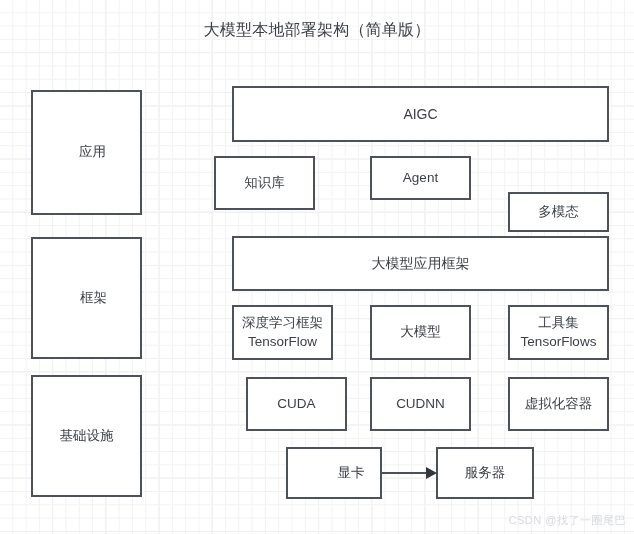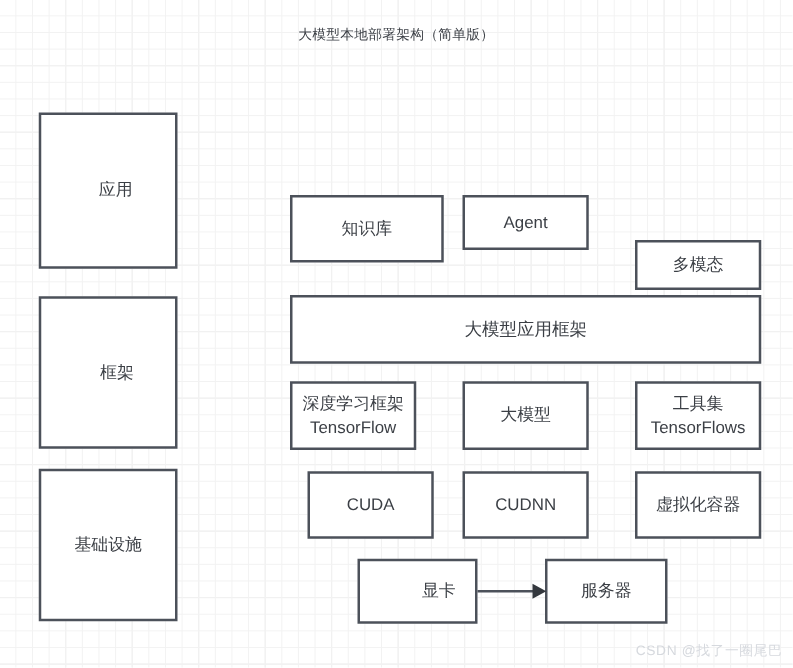--- a/index.html
+++ b/index.html
@@ -29,21 +29,21 @@
       53.2px 53.2px,
       53.2px 53.2px;
     background-position: -1px -1px, -1px -1px, -1px -1px, -1px -1px;
   }
   .diagram-title {
     position: absolute;
     left: 0;
     top: 20px;
     width: 634px;
     text-align: center;
-    font-size: 11px;
+    font-size: 16px;
     color: #3b3f45;
     letter-spacing: 0.2px;
     white-space: nowrap;
   }
   .node {
     position: absolute;
     box-sizing: border-box;
     border: 2px solid #4c515a;
     background-color: #ffffff;
     display: flex;
@@ -101,22 +101,25 @@
   </div>
 
   <div class="node node-tier" style="left:31px; top:237px; width:111px; height:122px;padding-left:20px;">
     <span class="node-label">框架</span>
   </div>
 
   <div class="node node-tier" style="left:31px; top:375px; width:111px; height:122px;">
     <span class="node-label">基础设施</span>
   </div>
 
+  <div class="node node-wide" style="left:232px; top:86px; width:377px; height:56px;">
+    <span class="node-label">AIGC</span>
+  </div>
 
-  <div class="node" style="left:232px; top:156px; width:123px; height:54px;justify-content:flex-end;">
+  <div class="node" style="left:214px; top:156px; width:101px; height:54px;justify-content:flex-end;">
     <span class="node-label">知识库</span>
   </div>
 
   <div class="node" style="left:370px; top:156px; width:101px; height:44px;">
     <span class="node-label">Agent</span>
   </div>
 
   <div class="node" style="left:508px; top:156px; width:101px; height:40px;margin-top:36px;">
     <span class="node-label">多模态</span>
   </div>

